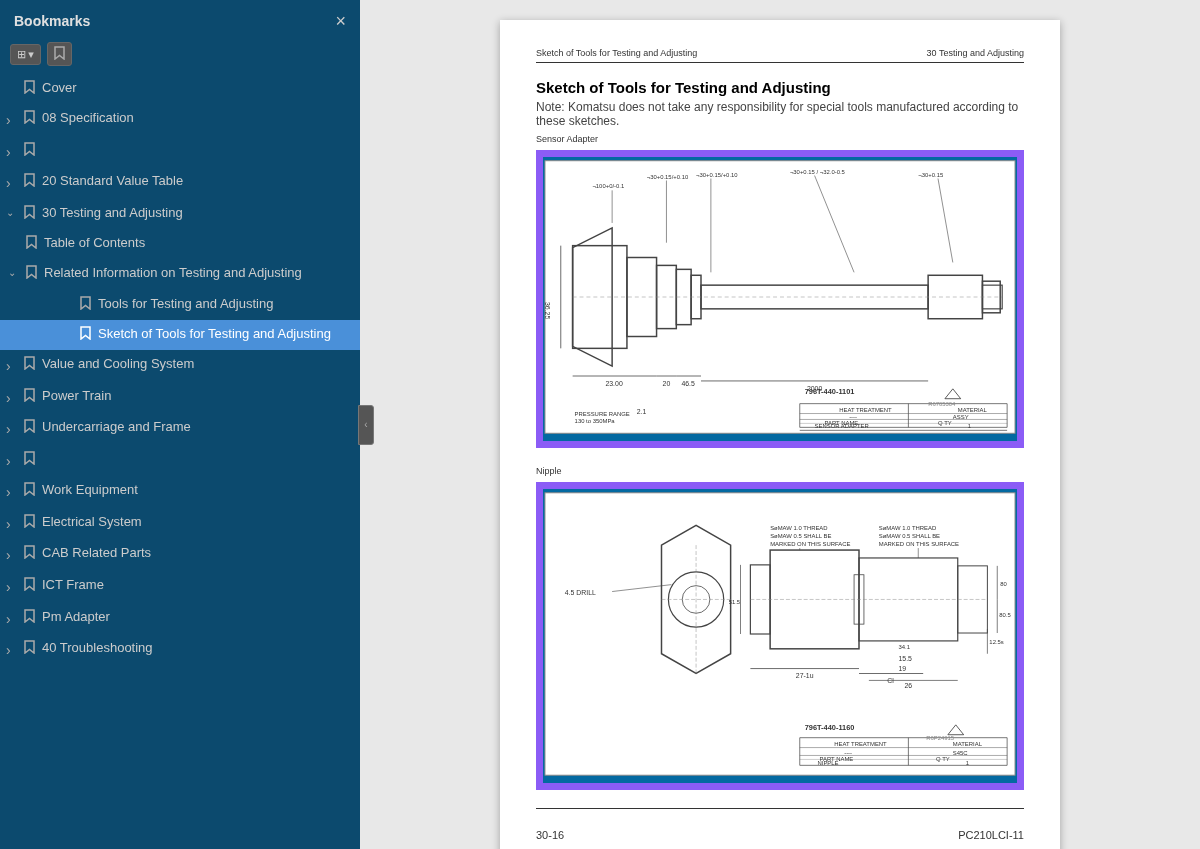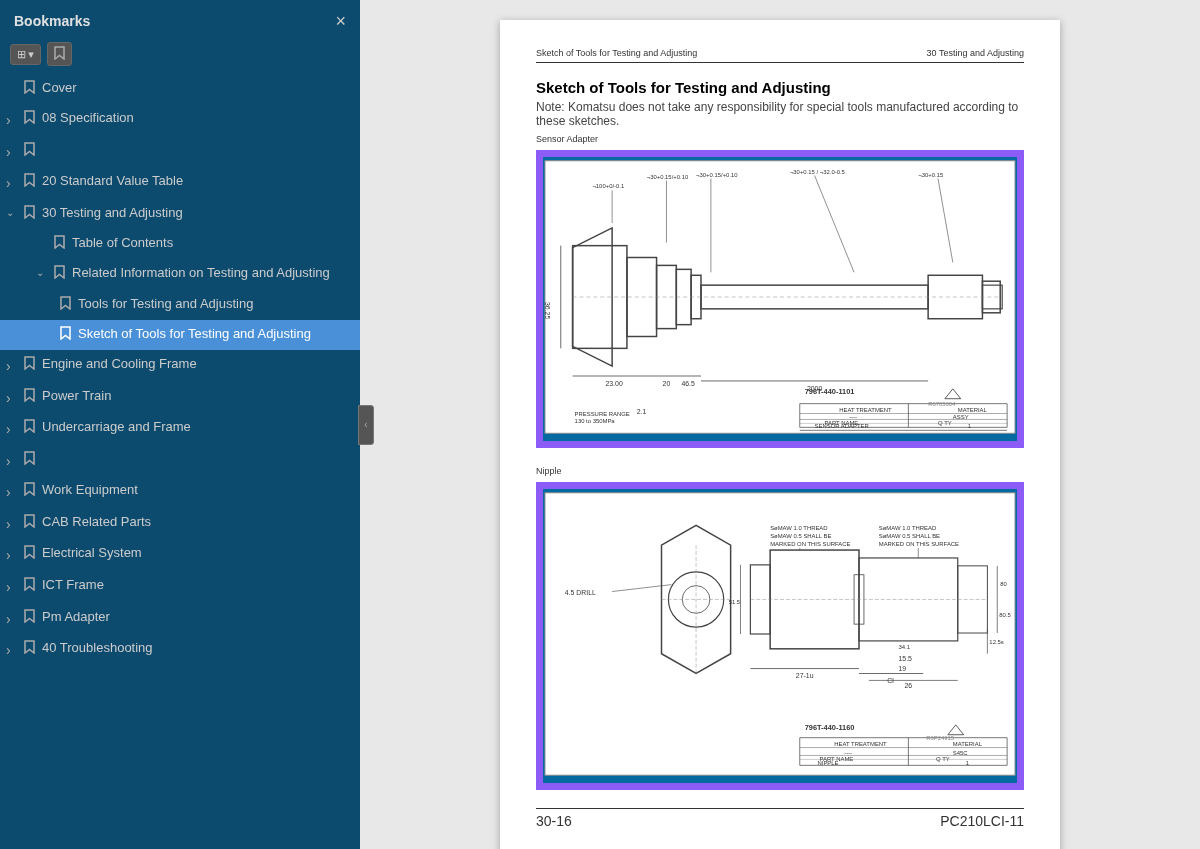--- a/index.html
+++ b/index.html
@@ -100,22 +100,22 @@
       width: 14px;
       min-width: 14px;
       margin-top: 1px;
       color: #aaa;
     }
 
     .item-text {
       flex: 1;
     }
 
-    .indent-1 { padding-left: 36px; }
-    .indent-2 { padding-left: 42px; }
+    .indent-1 { padding-left: 8px; }
+    .indent-2 { padding-left: 62px; }
 
     
     .arrow-right::before { content: '›'; font-size: 14px; }
     .arrow-down::before { content: '⌄'; font-size: 10px; }
 
     
     .bm-svg {
       width: 11px;
       height: 14px;
       fill: none;
@@ -203,24 +203,24 @@
 
     
     .nipple-svg {
       width: 100%;
       height: 290px;
     }
 
     .page-footer-line {
       display: flex;
       justify-content: space-between;
-      font-size: 14px;
+      font-size: 11px;
       color: #333;
       border-top: 1px solid #333;
-      padding-top: 4px;
+      padding-top: 20px;
       margin-top: 16px;
     }
 
     .close-btn {
       background: none;
       border: none;
       color: #ccc;
       font-size: 18px;
       cursor: pointer;
       line-height: 1;
@@ -341,21 +341,21 @@
       <span class="item-text">Sketch of Tools for Testing and Adjusting</span>
     </div>
 
     <div class="sidebar-item">
       <span class="expander arrow-right"></span>
       <span class="bookmark-icon">
         <svg class="bm-svg" viewBox="0 0 11 14">
             <path d="M1 1h9v12l-4.5-3.5L1 13V1z"></path>
           </svg>
       </span>
-      <span class="item-text">Engine and Cooling Frame</span>
+      <span class="item-text">Value and Cooling System</span>
     </div>
 
     <div class="sidebar-item">
       <span class="expander arrow-right"></span>
       <span class="bookmark-icon">
         <svg class="bm-svg" viewBox="0 0 11 14">
             <path d="M1 1h9v12l-4.5-3.5L1 13V1z"></path>
           </svg>
       </span>
       <span class="item-text">Power Train</span>
@@ -390,31 +390,31 @@
       <span class="item-text">Work Equipment</span>
     </div>
 
     <div class="sidebar-item">
       <span class="expander arrow-right"></span>
       <span class="bookmark-icon">
         <svg class="bm-svg" viewBox="0 0 11 14">
             <path d="M1 1h9v12l-4.5-3.5L1 13V1z"></path>
           </svg>
       </span>
+      <span class="item-text">Electrical System</span>
+    </div>
+
+    <div class="sidebar-item">
+      <span class="expander arrow-right"></span>
+      <span class="bookmark-icon">
+        <svg class="bm-svg" viewBox="0 0 11 14">
+            <path d="M1 1h9v12l-4.5-3.5L1 13V1z"></path>
+          </svg>
+      </span>
       <span class="item-text">CAB Related Parts</span>
-    </div>
-
-    <div class="sidebar-item">
-      <span class="expander arrow-right"></span>
-      <span class="bookmark-icon">
-        <svg class="bm-svg" viewBox="0 0 11 14">
-            <path d="M1 1h9v12l-4.5-3.5L1 13V1z"></path>
-          </svg>
-      </span>
-      <span class="item-text">Electrical System</span>
     </div>
 
     <div class="sidebar-item">
       <span class="expander arrow-right"></span>
       <span class="bookmark-icon">
         <svg class="bm-svg" viewBox="0 0 11 14">
             <path d="M1 1h9v12l-4.5-3.5L1 13V1z"></path>
           </svg>
       </span>
       <span class="item-text">ICT Frame</span>

